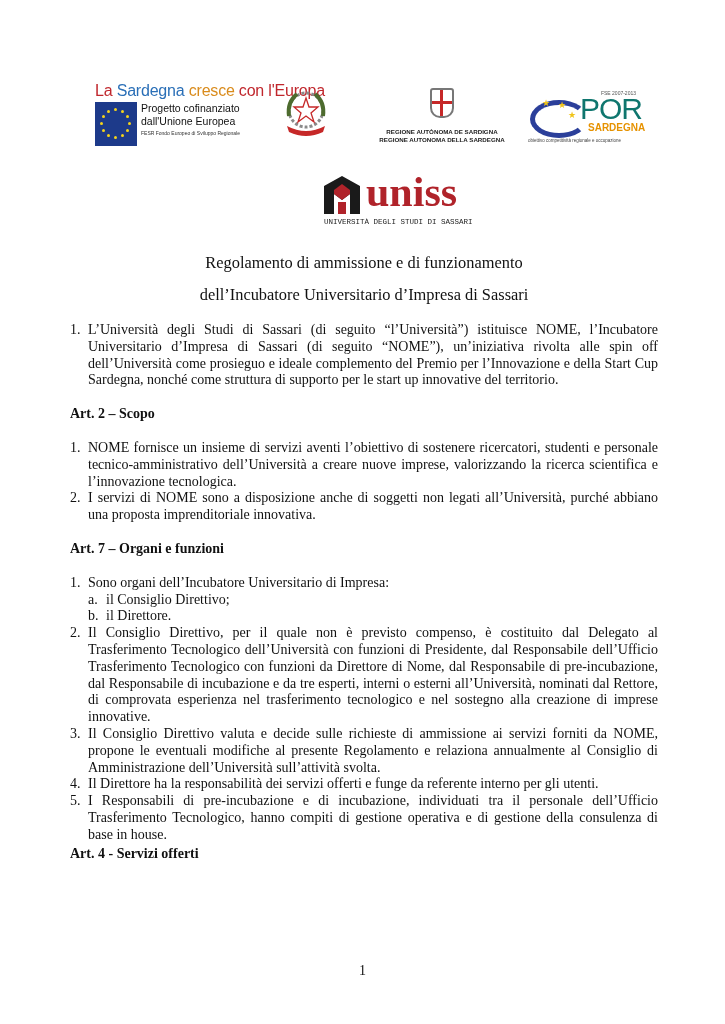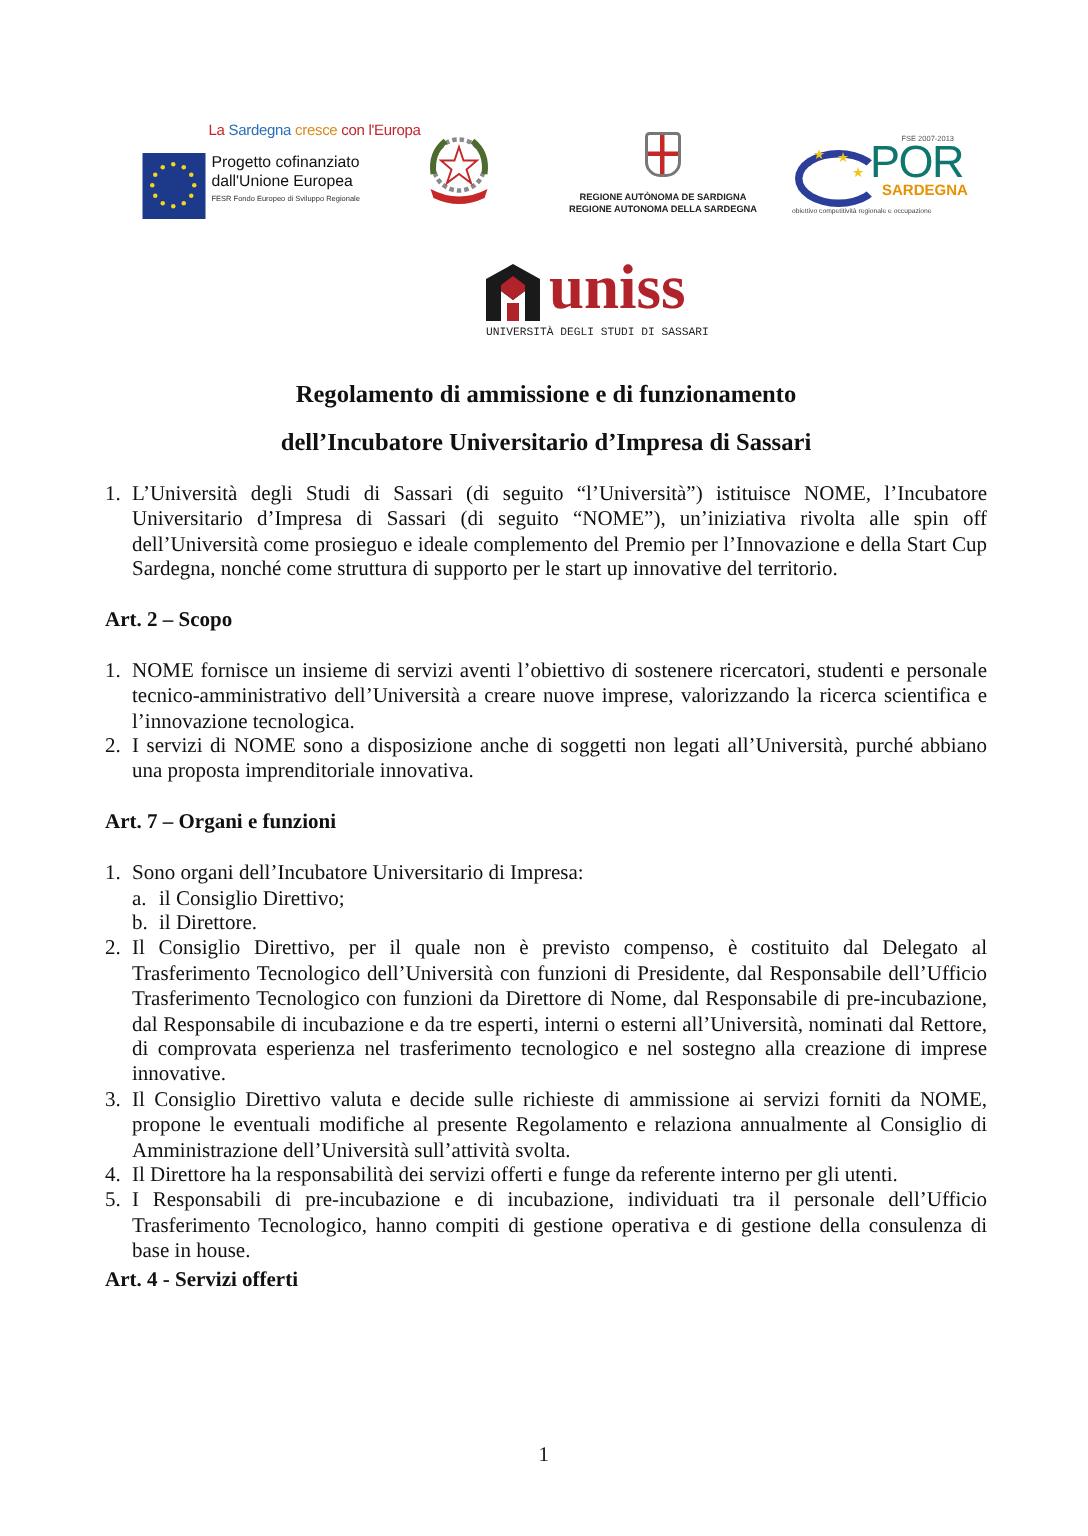--- a/index.html
+++ b/index.html
@@ -1,19 +1,19 @@
 <!DOCTYPE html>
 <html><head>
 <meta charset="utf-8">
 <style>
   html, body { margin:0; padding:0; background:#ffffff; }
   body { width:725px; height:1024px; position:relative; overflow:hidden; font-family:"Liberation Serif", serif; color:#111; }
   .logos { position:absolute; top:82px; left:0; width:725px; height:70px; }
   .logo-eu { position:absolute; left:95px; top:0; width:165px; height:66px; font-family:"Liberation Sans", sans-serif; }
-  .logo-eu .tag { font-size:10px; letter-spacing:-0.2px; white-space:nowrap;margin-left:44px; }
+  .logo-eu .tag { font-size:16px; letter-spacing:-0.2px; white-space:nowrap; }
   .logo-eu .tag .b { color:#2a6fb7; } .logo-eu .tag .o { color:#d98b1c; } .logo-eu .tag .r { color:#c0272d; }
   .logo-eu .flag { position:absolute; left:0; top:20px; width:42px; height:44px; background:#1d3a8a; }
   .logo-eu .flag span { position:absolute; width:3px; height:3px; background:#f5d41a; border-radius:50%; }
   .logo-eu .txt { position:absolute; left:46px; top:20px; font-size:10.5px; line-height:13px; color:#111; }
   .logo-eu .txt .small { font-size:5px; line-height:10px; color:#333; }
   .logo-it { position:absolute; left:283px; top:6px; width:46px; height:50px; }
   .logo-ras { position:absolute; left:372px; top:6px; width:140px; height:55px; text-align:center; }
   .logo-ras .shield { width:20px; height:26px; margin:0 auto; border:2px solid #777; border-radius:3px 3px 10px 10px; position:relative; background:#fff; }
   .logo-ras .shield:before { content:""; position:absolute; left:8px; top:0; width:3px; height:100%; background:#c62828; }
   .logo-ras .shield:after { content:""; position:absolute; top:11px; left:0; width:100%; height:3px; background:#c62828; }
@@ -23,21 +23,21 @@
   .logo-por .swirl { position:absolute; left:2px; top:10px; width:48px; height:28px; border:5px solid #2b3f9a; border-radius:50%; border-right-color:transparent; }
   .logo-por .star { position:absolute; color:#f0c419; font-size:9px; }
   .logo-por .por { position:absolute; left:52px; top:4px; font-size:30px; color:#0f766e; letter-spacing:-1px; line-height:30px; }
   .logo-por .sard { position:absolute; left:60px; top:32px; font-size:10px; color:#e69200; font-weight:bold; }
   .logo-por .obj { position:absolute; left:0; top:48px; font-size:4.5px; color:#444; white-space:nowrap; }
   .logo-uniss { position:absolute; left:288px; top:174px; width:160px; height:60px;margin-left:36px; }
   .logo-uniss .mark { position:absolute; left:0; top:2px; width:36px; height:38px; }
   .logo-uniss .word { position:absolute; left:42px; top:-6px; font-family:"Liberation Serif", serif; font-weight:bold; font-size:42px; color:#b0232a; letter-spacing:0px; line-height:48px; }
   .logo-uniss .sub { position:absolute; left:0; top:44px; font-family:Liberation Mono, monospace; font-size:7.5px; color:#222; white-space:nowrap; }
   .doc { position:absolute; left:70px; top:248px; width:588px; font-size:14px; line-height:16.8px; }
-  h1 { margin:0; font-size:16.4px; font-weight:bold; text-align:center; line-height:20px; }
+  h1 { margin:0; font-size:16.4px; font-weight:normal; text-align:center; line-height:20px; }
   h1.t1 { margin-top:5px; } h1.t2 { margin-top:12px; }
   h2 { margin:0; font-size:14px; font-weight:bold; line-height:16.8px; }
   ol.items { margin:0; padding:0; list-style:none; }
   ol.items li { position:relative; padding-left:18px; text-align:justify; }
   ol.items li .num { position:absolute; left:0; top:0; }
   ol.sub { margin:0; padding:0; list-style:none; }
   ol.sub li { position:relative; padding-left:18px; }
   .page-num { position:absolute; top:963px; left:0; width:725px; text-align:center; font-size:14px; }
 </style>
 </head>

